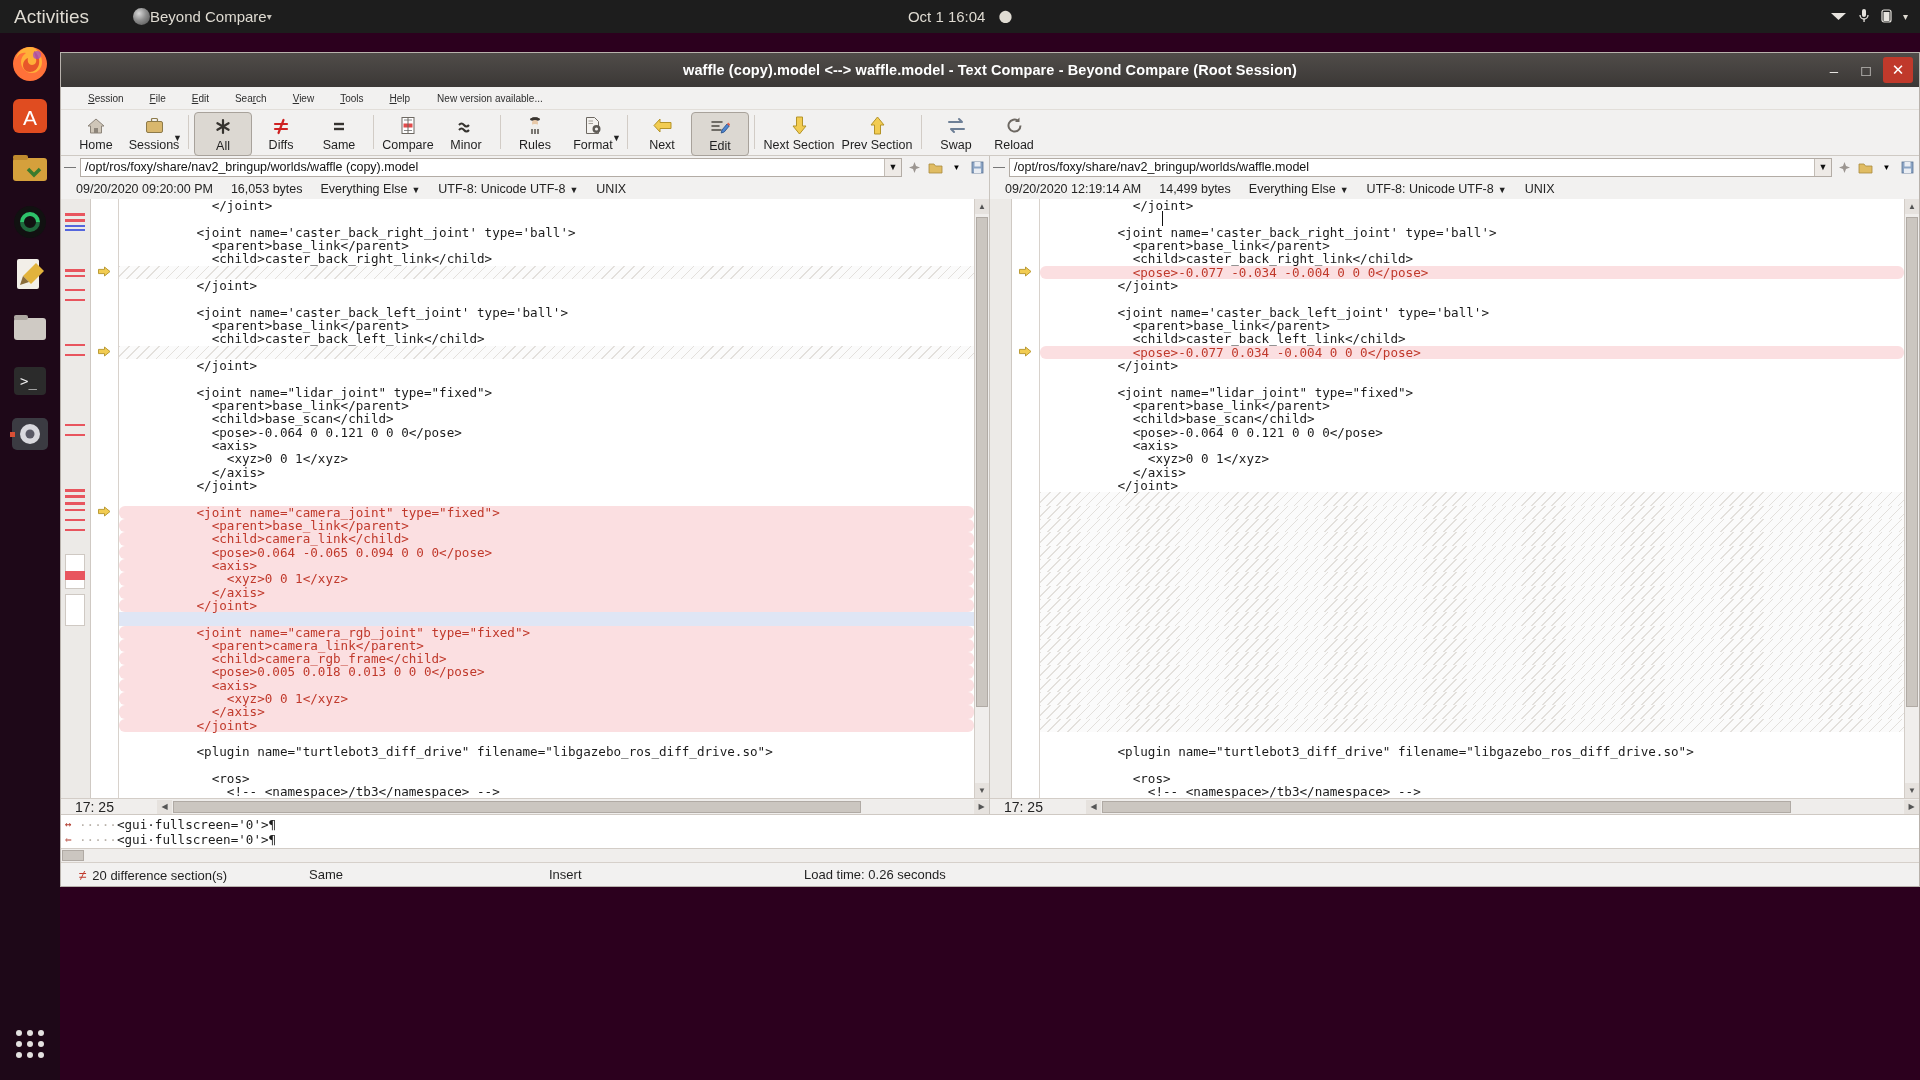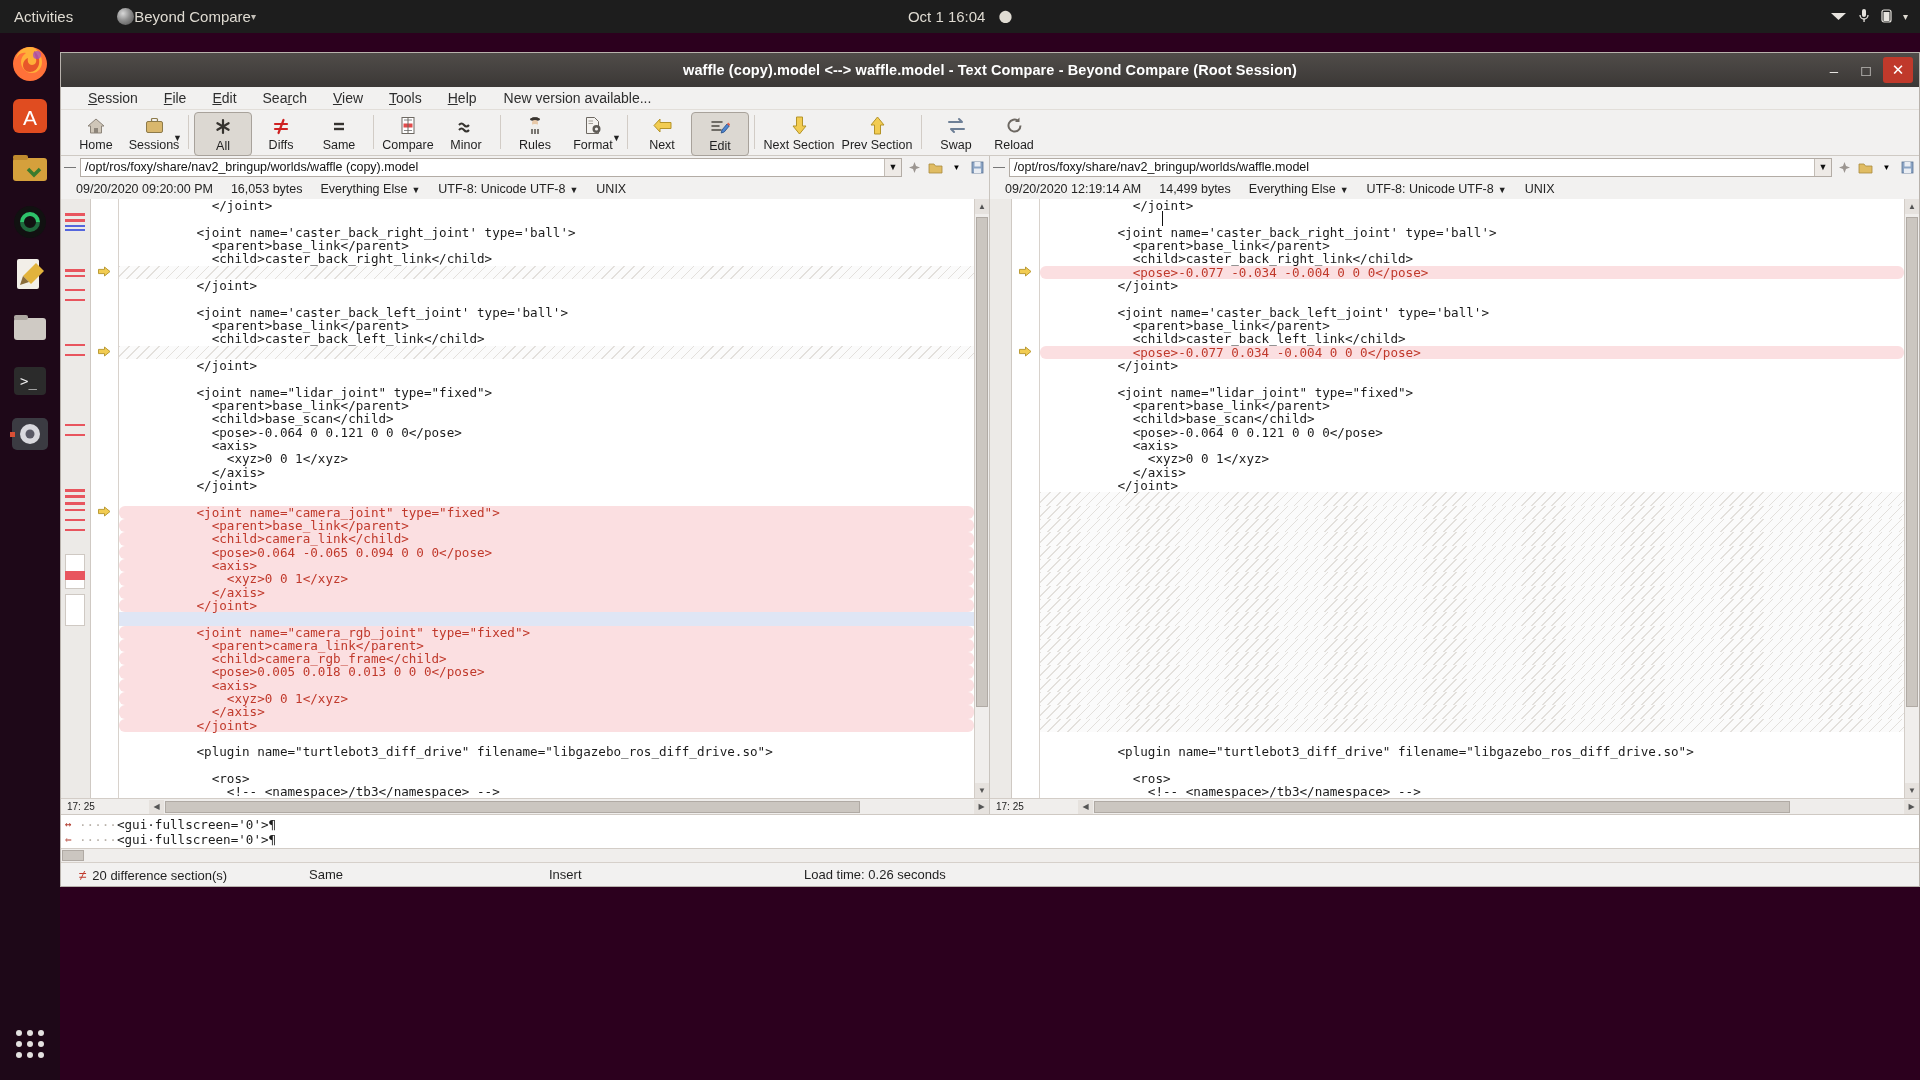--- a/index.html
+++ b/index.html
@@ -11,21 +11,21 @@
     font-family: "Liberation Sans", sans-serif;
     background: #2c001e;
   }
   
   #gnome-topbar {
     position: absolute; top: 0; left: 0; width: 1920px; height: 33px;
     background: #1d1d1d; color: #dfdbd2;
     display: flex; align-items: center;
     font-size: 15px;
   }
-  #gnome-topbar .activities { padding: 0 14px 0 14px; font-size: 15px; }
+  #gnome-topbar .activities { padding: 0 14px 0 14px; font-size: 19px; }
   #gnome-topbar .app-menu { display: flex; align-items: center; margin-left: 30px; }
   #gnome-topbar .app-icon {
     width: 17px; height: 17px; border-radius: 50%;
     background: radial-gradient(circle at 35% 32%, #d8d8d8 0%, #8d8d8d 45%, #4a4a4a 100%);
     display: inline-block;
   }
   #gnome-topbar .caret { font-size: 10px; opacity: .85; }
   #gnome-topbar .clock {
     position: absolute; left: 0; right: 0; margin: auto;
     width: 260px; text-align: center; font-size: 15px;
@@ -65,21 +65,21 @@
   }
   #bc-titlebar .winbtns { position: absolute; right: 6px; display: flex; gap: 2px; }
   .winbtn { width: 30px; height: 26px; display:flex; align-items:center; justify-content:center;
             color:#e6e4e1; font-size: 15px; border-radius: 3px; }
   .winbtn.close { background: #c0392b; color: #fff; }
 
   
   #bc-menubar {
     height: 23px; background: #f2f1f0; border-bottom: 1px solid #e2ded9;
     display: flex; align-items: center; padding-left: 14px; gap: 0px;
-    font-size: 14px; color: #2e2e2e; flex: 0 0 23px;
+    font-size: 10px; color: #2e2e2e; flex: 0 0 23px;
   }
   #bc-menubar .mi { padding: 2px 13px 2px 13px; }
   #bc-menubar .mi u { text-decoration: underline; }
   #bc-menubar .newver { padding-left: 14px; color: #2e2e2e; }
 
   
   #bc-toolbar {
     height: 46px; background: #f2f1f0; border-bottom: 1px solid #cfcac4;
     display: flex; align-items: flex-start; padding: 2px 0 0 6px; flex: 0 0 46px; text-align: center;
   }
@@ -143,21 +143,21 @@
   }
   .arrow-marker { position: absolute; left: 6px; font-size: 13px; color: #e0a800; line-height: 13.33px; }
   .vscroll { width: 15px; background: #f0eeec; border-left: 1px solid #d3cdc7; flex: 0 0 15px;
      position: relative; }
   .vscroll .up, .vscroll .down { height: 15px; display:flex; align-items:center; justify-content:center;
      font-size: 8px; color:#555; background:#e6e2de; }
   .vscroll .down { position: absolute; bottom: 0; left:0; right:0; }
   .vscroll .thumb { position:absolute; left:1px; right:1px; background:#cbc6c0; border:1px solid #b0aaa4; }
   .hscroll { height: 16px; background: #f0eeec; border-top: 1px solid #d3cdc7; display:flex;
      align-items:center; flex: 0 0 16px; font-size: 12px; }
-  .hscroll .lbl { width: 88px; padding-left: 6px; color:#232323; font-size:10px; }
+  .hscroll .lbl { width: 88px; padding-left: 6px; color:#232323; font-size:14px;margin-left:8px; }
   .hscroll .track { flex:1 1 auto; height: 14px; background:#efedeb; position:relative; margin:0 1px;}
   .hscroll .arrowbox { width:15px; height:14px; display:flex;align-items:center;justify-content:center;
      background:#e6e2de; font-size:8px; color:#555;}
   .hscroll .thumb { position:absolute; top:1px; bottom:1px; background:#cbc6c0; border:1px solid #b0aaa4; }
 
   
   .mm { position: absolute; left: 4px; width: 20px; }
   .mm.red { background: #e8555e; }
   .mm.blue { background: #5566dd; }
   .mm.white { background: #ffffff; border: 1px solid #cfc9c3; }

